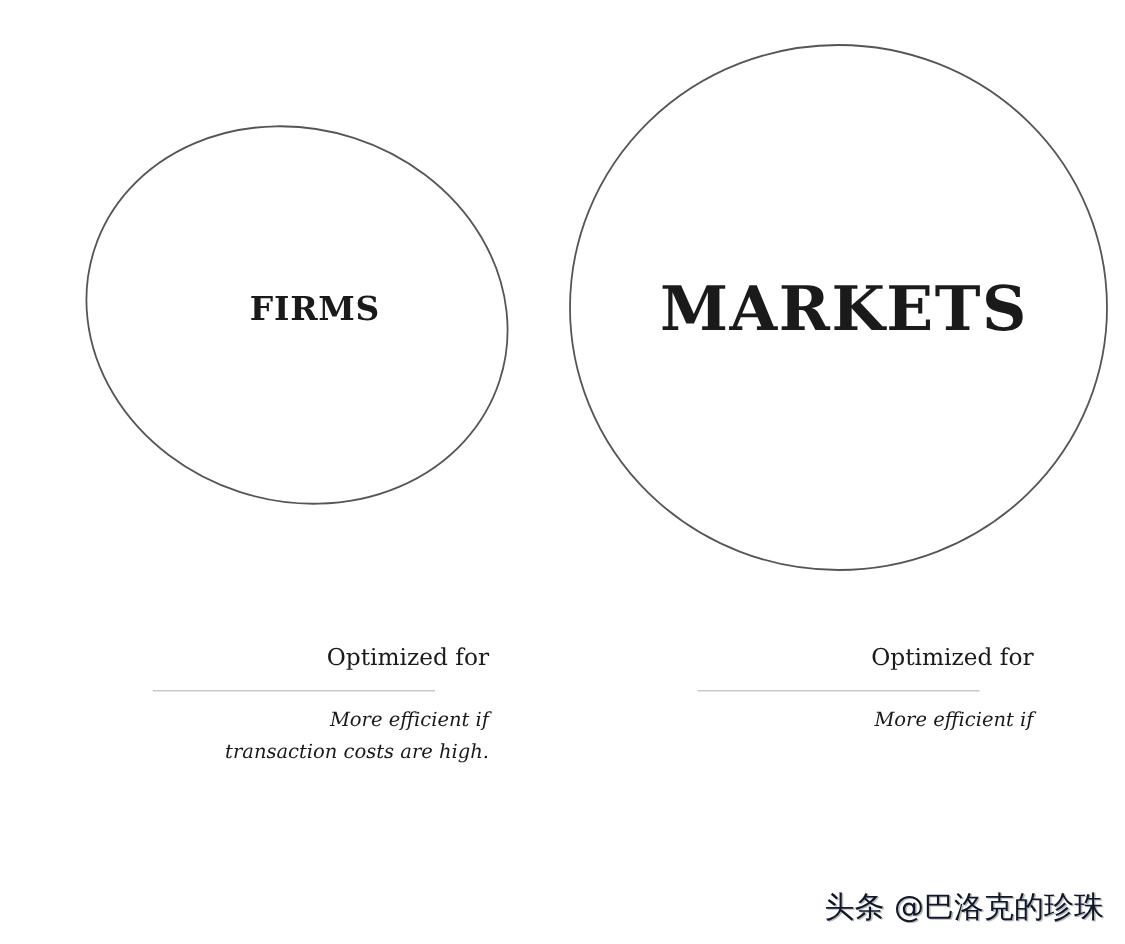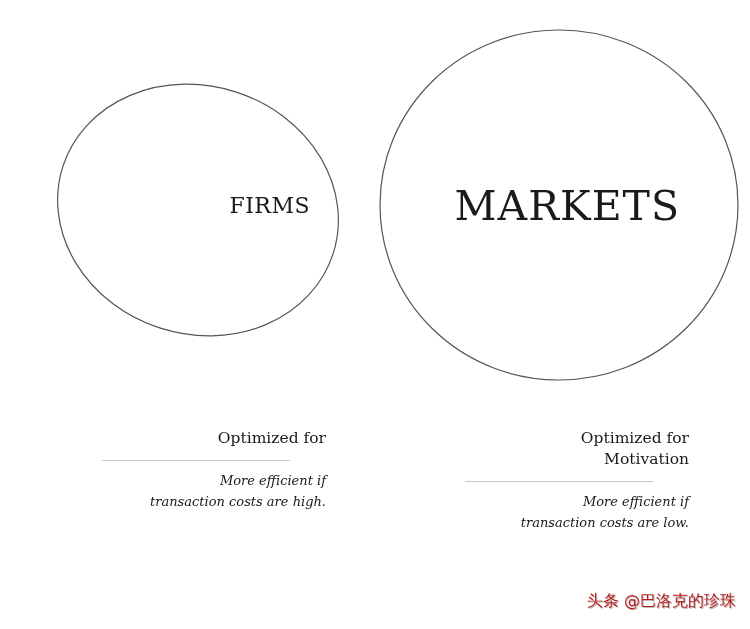--- a/index.html
+++ b/index.html
@@ -1,29 +1,29 @@
 <!DOCTYPE html>
 <html><head>
   <meta charset="utf-8">
   <style>
     html, body { margin: 0; padding: 0; background: #ffffff; }
     body { width: 750px; height: 629px; position: relative; overflow: hidden;
            font-family: "DejaVu Serif", "Liberation Serif", serif; color: #1a1a1a; }
     .shapes { position: absolute; left: 0; top: 0; width: 750px; height: 629px; }
-    .label { position: absolute; text-align: right; white-space: nowrap; }
+    .label { position: absolute; text-align: center; white-space: nowrap; font-weight: bold; }
     .firms-label { left: 110px; width: 200px; top: 193px; font-size: 22px; letter-spacing: 0.5px; }
     .markets-label { left: 440px; width: 240px; top: 182px; font-size: 41px; letter-spacing: 1px; }
     .caption { position: absolute; text-align: right; width: 260px; }
     .caption .head { font-size: 15.5px; line-height: 21px; }
     .caption .rule { height: 1px; background: #c8c8c8; width: 188px; margin: 11px auto 9px auto; }
     .caption .note { font-style: italic; font-size: 13px; line-height: 21px; }
     .cap-left { left: 66px; top: 428px; }
     .cap-right { left: 429px; top: 428px; }
     .watermark { position: absolute; right: 14px; top: 591px; font-family: "DejaVu Sans", sans-serif;
-                 font-size: 16px; color: #b91c1c; text-shadow: 1px 1px 0 #bbb; }
+                 font-size: 20px; color: #0f172a; text-shadow: 1px 1px 0 #bbb; }
   </style>
 </head>
 <body>
 
 <svg class="shapes" viewBox="0 0 750 629">
   <ellipse cx="198" cy="210" rx="142" ry="124" transform="rotate(18 198 210)" fill="none" stroke="#555555" stroke-width="1.2"></ellipse>
   <ellipse cx="559" cy="205" rx="179" ry="175" fill="none" stroke="#555555" stroke-width="1.2"></ellipse>
 </svg>
 
 <div class="label firms-label">FIRMS</div>
@@ -31,19 +31,17 @@
 
 <div class="caption cap-left">
   <div class="head">Optimized for</div>
   <div class="rule"></div>
   <div class="note">More efficient if</div>
   <div class="note">transaction costs are high.</div>
 </div>
 
 <div class="caption cap-right">
   <div class="head">Optimized for</div>
-  <div class="head">Motivation</div>
   <div class="rule"></div>
   <div class="note">More efficient if</div>
-  <div class="note">transaction costs are low.</div>
 </div>
 
 <div class="watermark">头条 @巴洛克的珍珠</div>
 
 </body></html>

